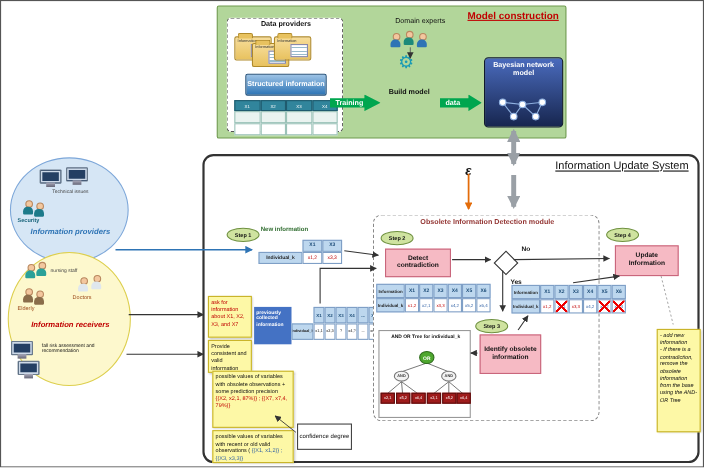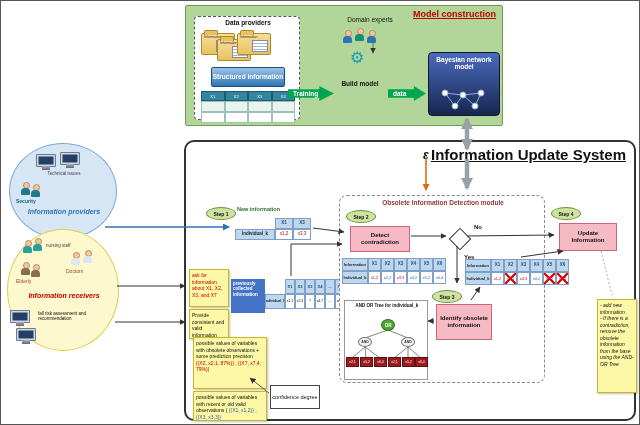--- a/index.html
+++ b/index.html
@@ -42,21 +42,21 @@
   .ell-title-red{color:#c00000;font-size:7px;font-weight:700;font-style:italic;}
   .person{width:10px;height:13px;}
   .person::before{content:"";position:absolute;left:2.5px;top:0;width:5px;height:5px;border-radius:50%;background:#f3c79e;border:0.5px solid #b9885f;}
   .person::after{content:"";position:absolute;left:0.5px;top:5.5px;width:9px;height:7px;border-radius:4px 4px 1px 1px;background:var(--sc,#3d6fb4);}
   .monitor{width:20px;height:16px;}
   .monitor::before{content:"";position:absolute;left:0;top:0;right:0;height:11px;background:#243f63;border:1px solid #6b7b8d;border-radius:1px;box-shadow:inset 0 0 0 1.5px #cdd9e8;}
   .monitor::after{content:"";position:absolute;left:6px;bottom:0;width:8px;height:4px;background:linear-gradient(#aab,#667);}
 
   
   .ius{background:#fff;border:2px solid #333;border-radius:10px;}
-  .ius-title{font-size:15px;font-weight:700;text-decoration:underline;}
+  .ius-title{font-size:10px;font-weight:400;text-decoration:underline;}
   .module{border:1.5px dashed #888;border-radius:8px;background:#fff;}
   .module-title{color:#943634;font-size:6.5px;font-weight:700;}
   .oval{background:#cfe3a0;border:1px solid #6f9140;border-radius:50%;display:flex;align-items:center;justify-content:center;font-size:5px;font-weight:700;}
   .pink{background:#f6bac4;border:1px solid #c9667c;display:flex;align-items:center;justify-content:center;text-align:center;font-weight:700;font-size:6px;line-height:1.15;padding:1px;}
   .diamond{width:16px;height:16px;border:1px solid #333;background:#fff;transform:rotate(45deg);}
   .note{background:#fdf8a6;border:1px solid #c9b42a;box-shadow:1px 1px 2px rgba(0,0,0,.25);font-size:5px;line-height:1.3;padding:2px;}
   .note-red{color:#c00000;}
   .tuples-red{color:#c00000;}
   .tuples-blue{color:#2e5fa3;}
   .tc{box-sizing:border-box;border:1px solid #7f9fc6;display:flex;align-items:center;justify-content:center;background:#fff;
@@ -80,21 +80,21 @@
   .eps{font-size:12px;font-weight:700;font-style:italic;}
   .confbox{background:#fff;border:1px solid #444;font-size:5.5px;line-height:1.2;display:flex;align-items:center;justify-content:center;text-align:center;}
   .smalllbl{font-size:6px;font-weight:700;}
   .sidenote{font-style:italic;}
 </style>
 </head>
 <body>
 
 <div id="canvas">
 
-  <div class="a mc" style="left:184px;top:4px;width:318px;height:121px;">
+  <div class="a mc" style="left:196px;top:4px;width:318px;height:121px;">
     <div class="a mc-title" style="right:6px;top:3px;">Model construction</div>
 
     <div class="a dp" style="left:8px;top:10px;width:106px;height:104px;">
       <div class="a dp-title ctr" style="left:0;top:2px;width:106px;">Data providers</div>
       <div class="a folder" style="left:6px;top:16px;">
         <span class="fl">Information</span>
           <span class="a fm"></span>
       </div>
       <div class="a folder" style="left:22px;top:22px;">
         <span class="fl">Information</span>

